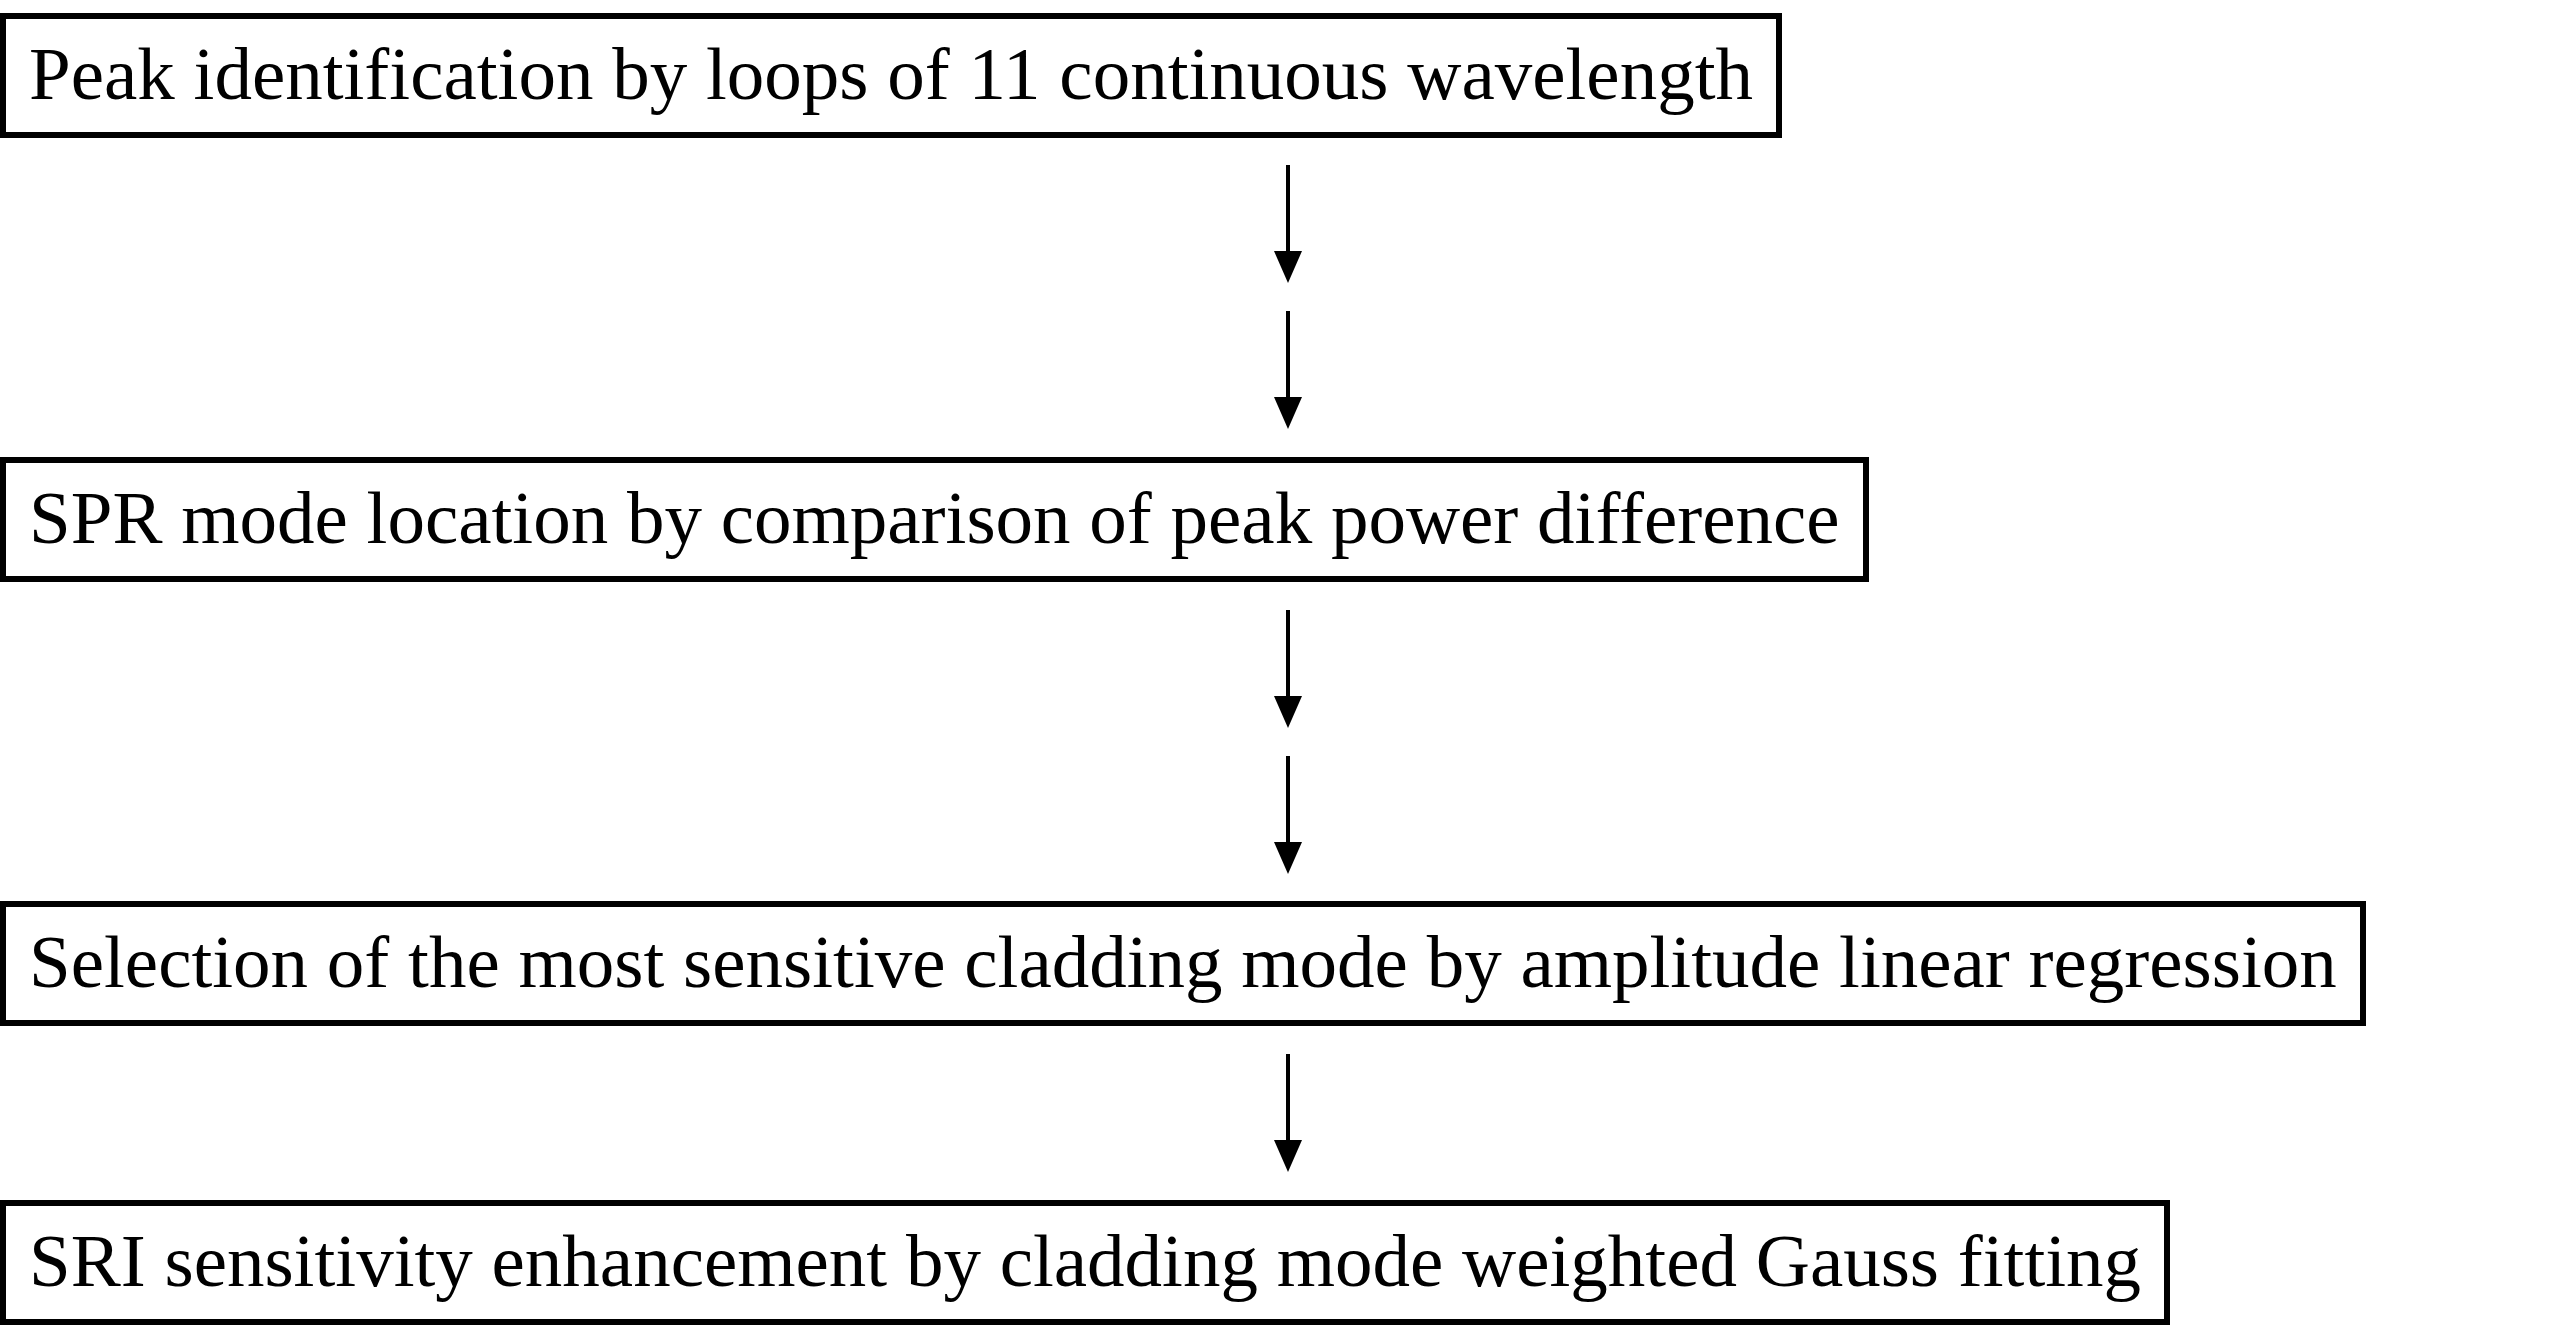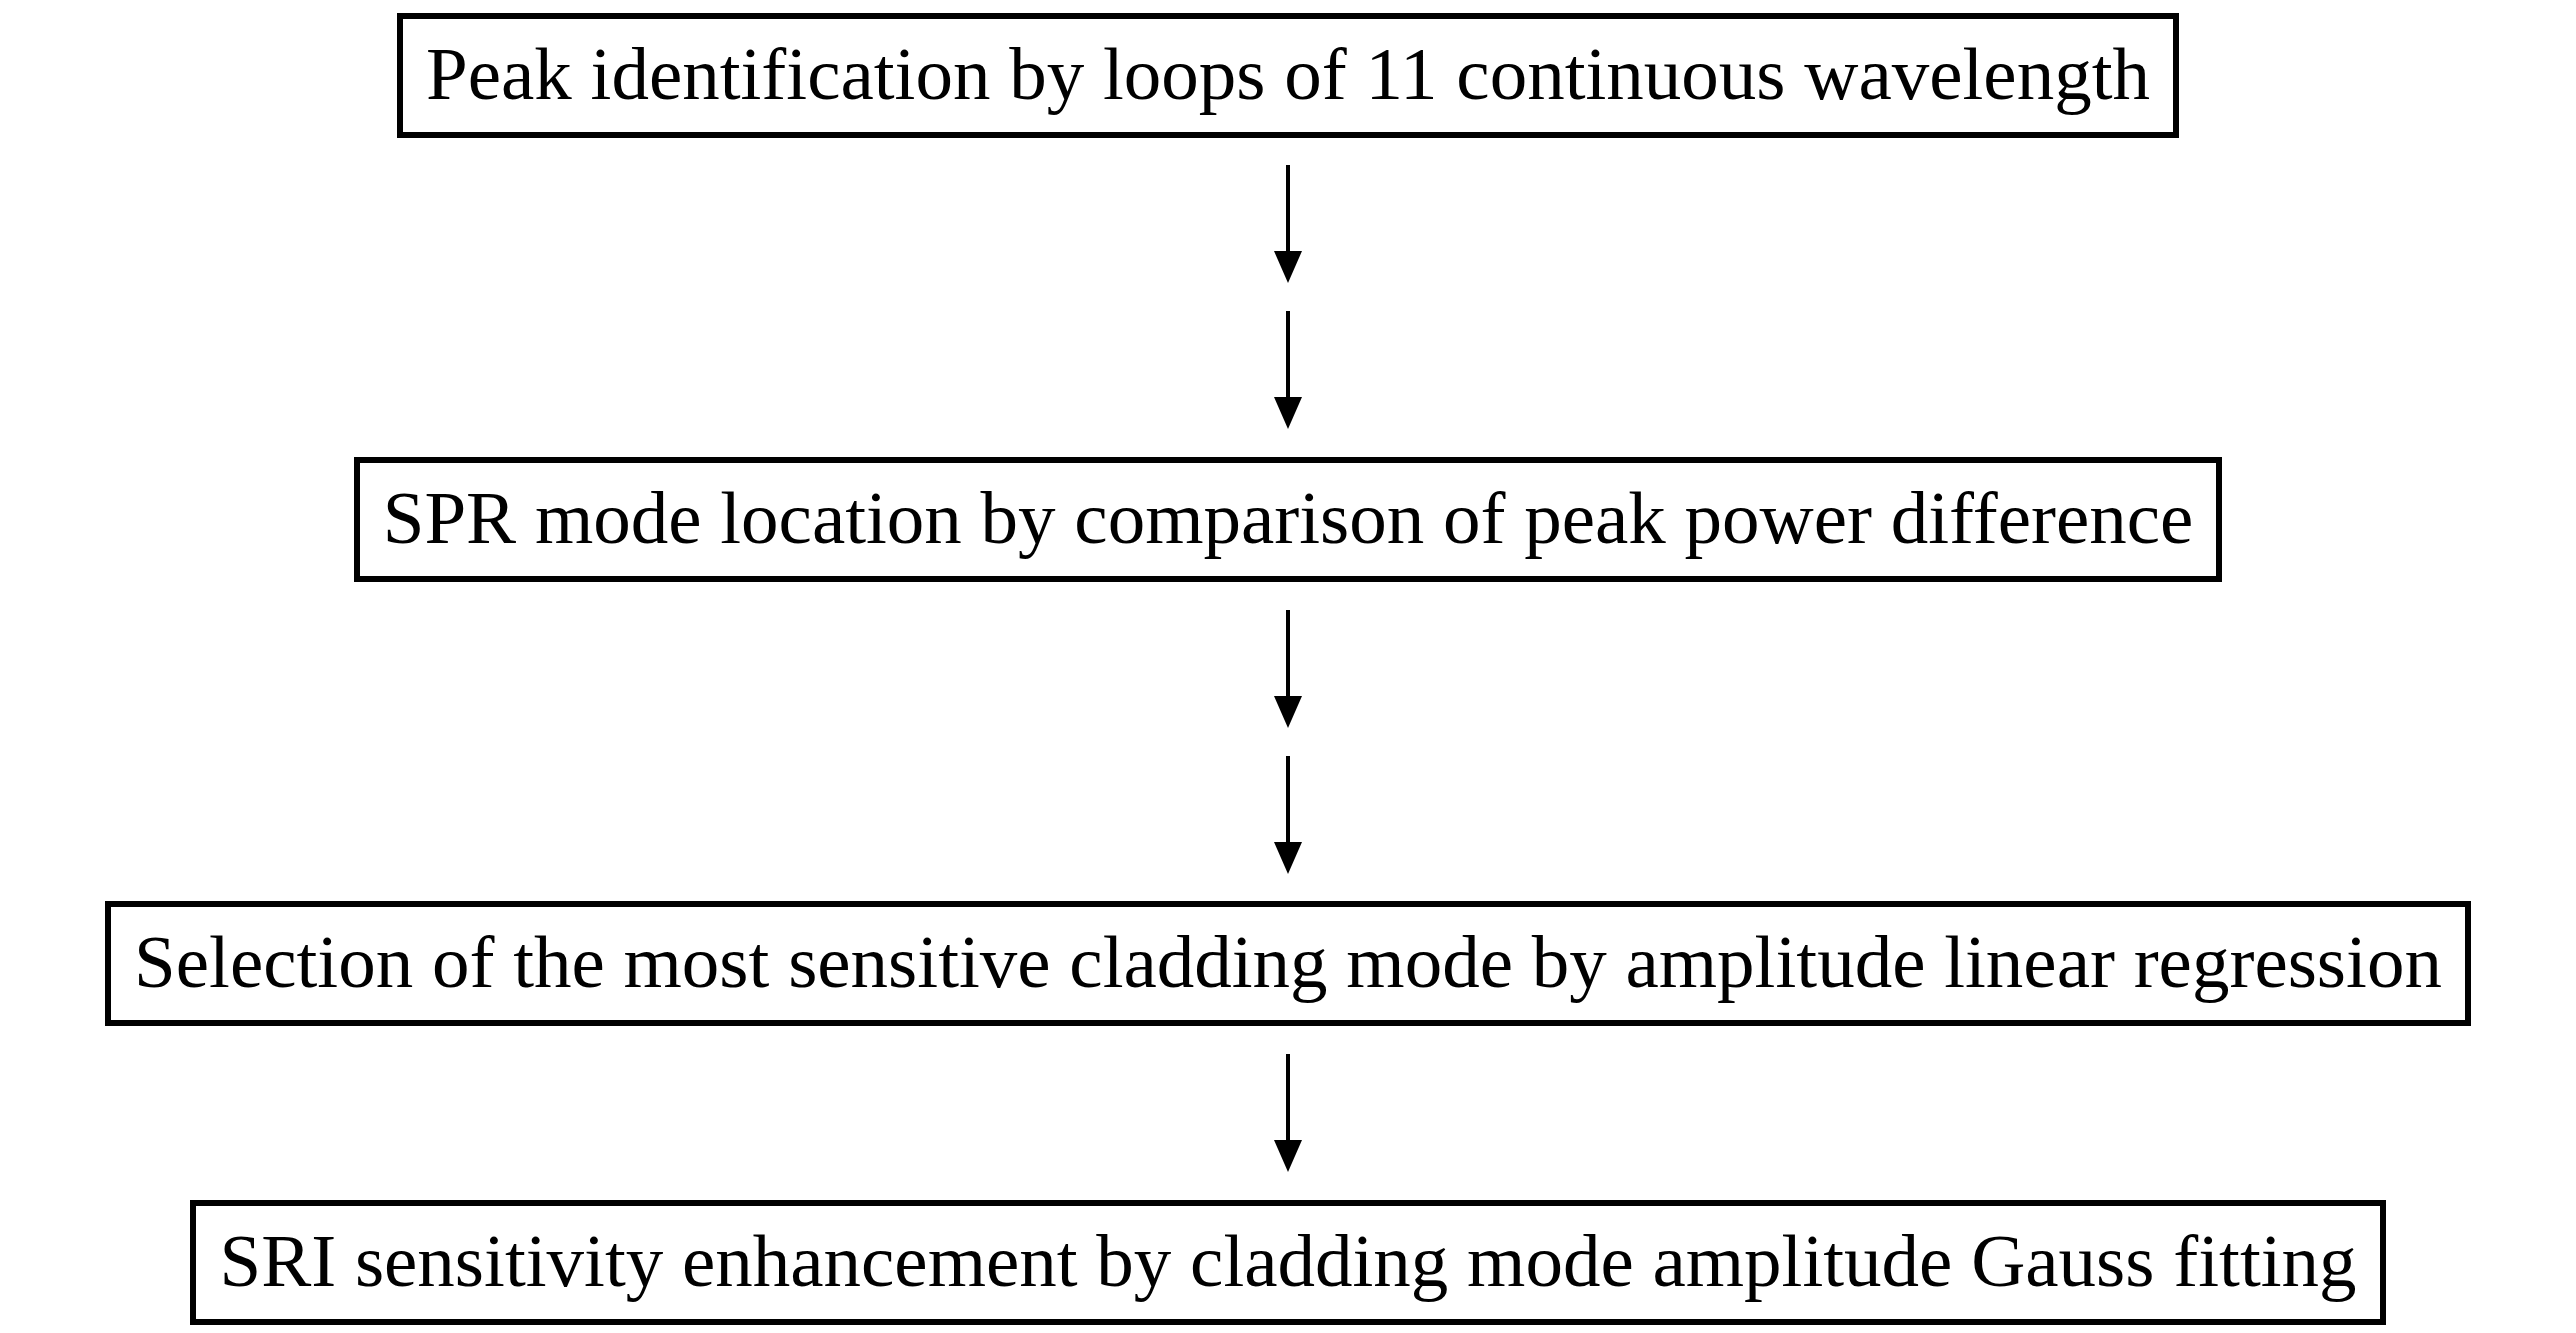--- a/index.html
+++ b/index.html
@@ -15,21 +15,20 @@
     overflow: hidden;
     font-family: "Liberation Serif", "DejaVu Serif", serif;
   }
   .flowchart {
     box-sizing: border-box;
     width: 100%;
     height: 100%;
     padding: 12.5px 0 9px 0;
     display: flex;
     flex-direction: column;
-    align-items: center;
     justify-content: space-between;
   }
   .flow-box {
     box-sizing: border-box;
     width: max-content;
     max-width: 2558px;
     border: 6.3px solid #000000;
     background: #ffffff;
     color: #000000;
     font-size: 75px;
@@ -98,18 +97,18 @@
     <div class="flow-box">
       <span>Selection of the most sensitive cladding mode by amplitude linear regression</span>
     </div>
 
     <div class="flow-arrow">
       <div class="arrow-line"></div>
       <div class="arrow-head"></div>
     </div>
 
     <div class="flow-box">
-      <span>SRI sensitivity enhancement by cladding mode amplitude Gauss fitting</span>
+      <span>SRI sensitivity enhancement by cladding mode weighted Gauss fitting</span>
     </div>
 
   </div>
 </div>
 
 
 </body></html>

